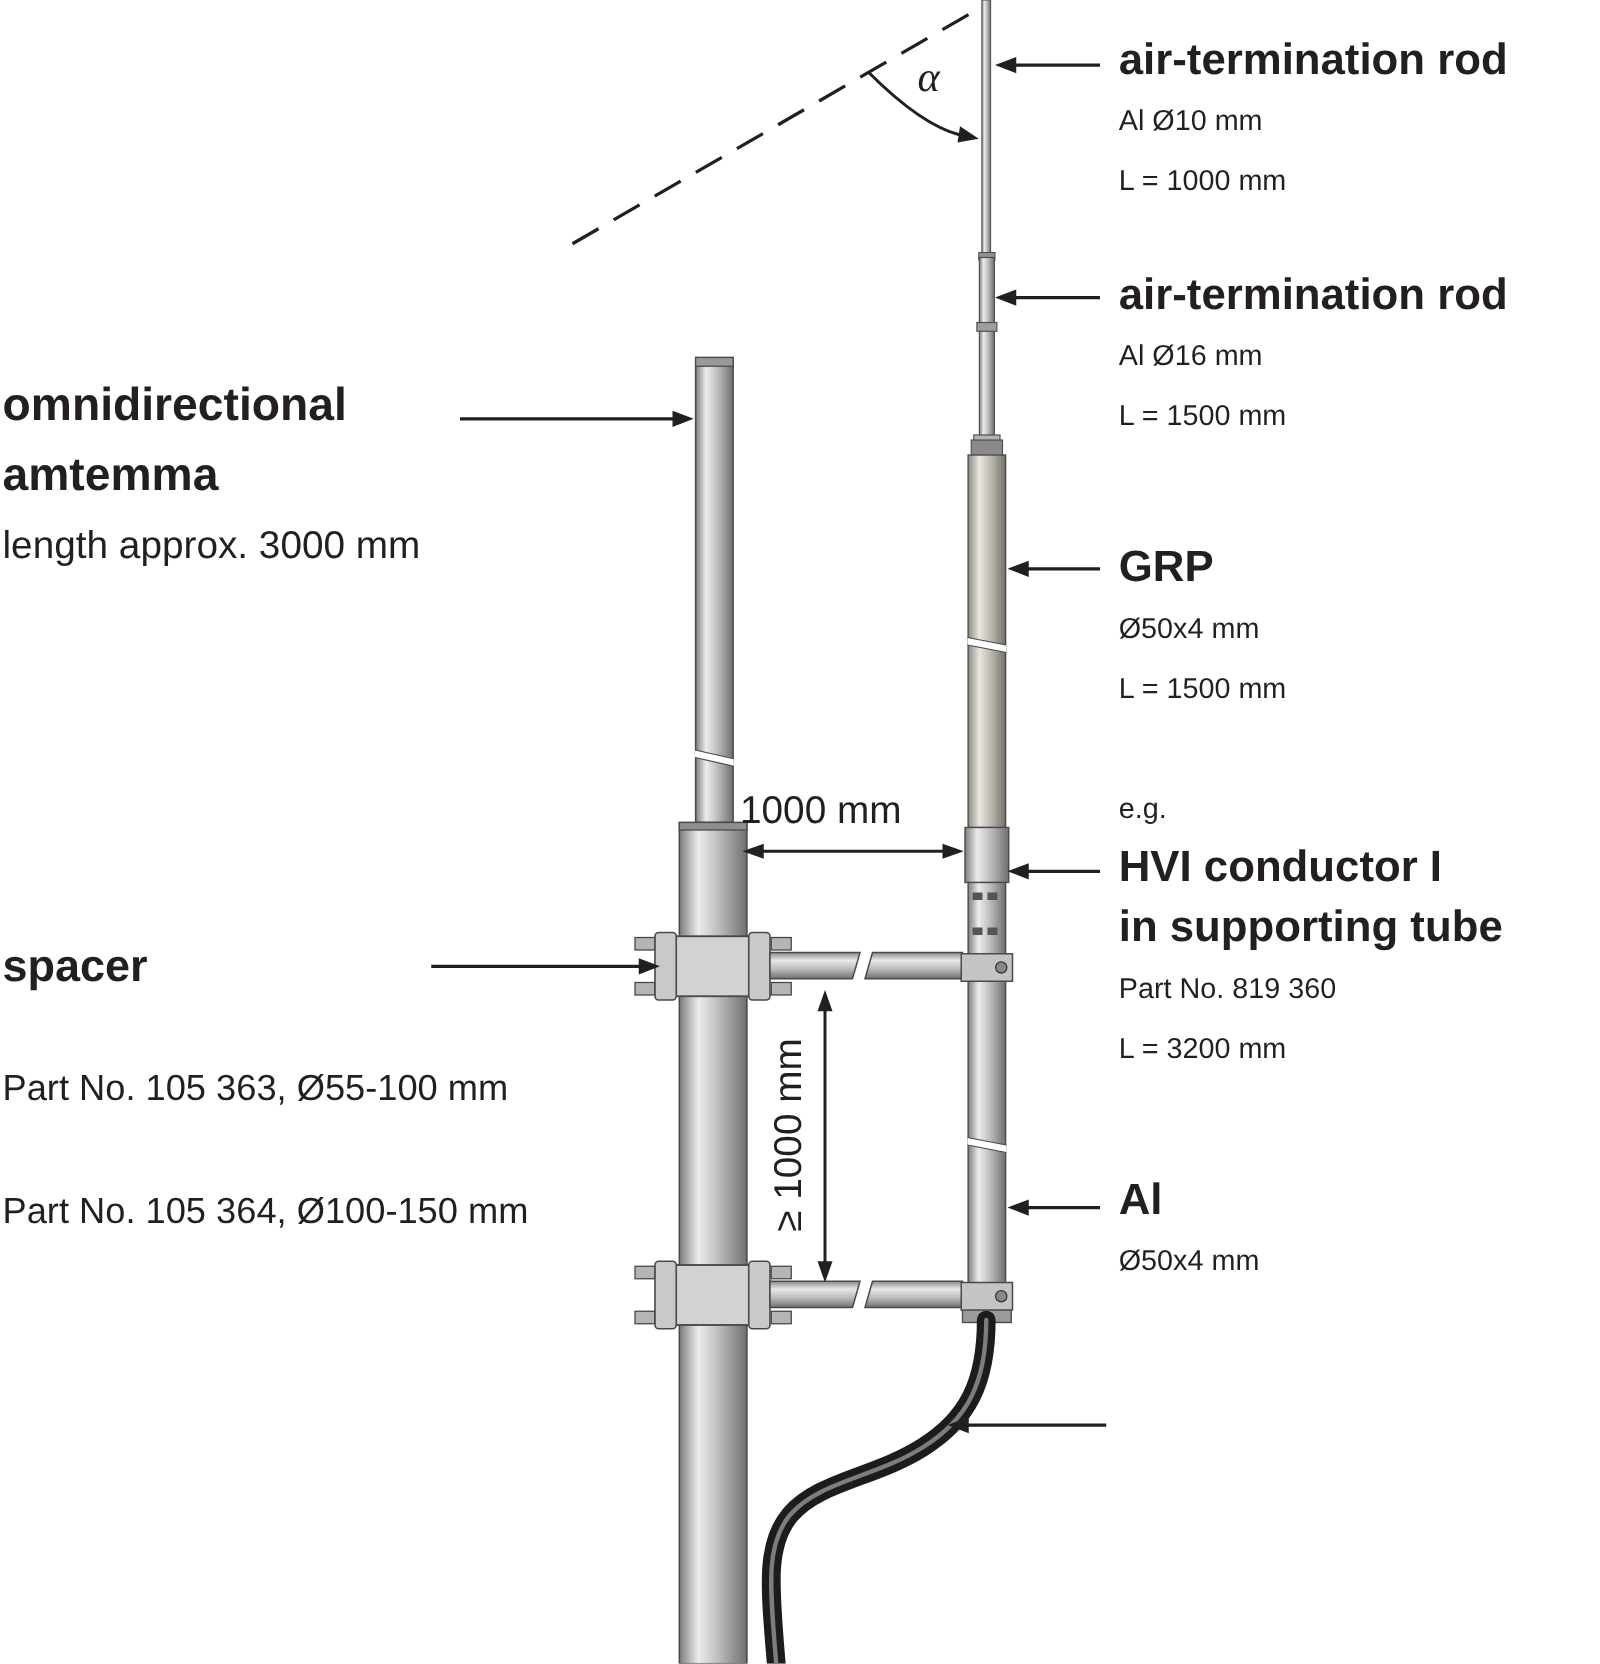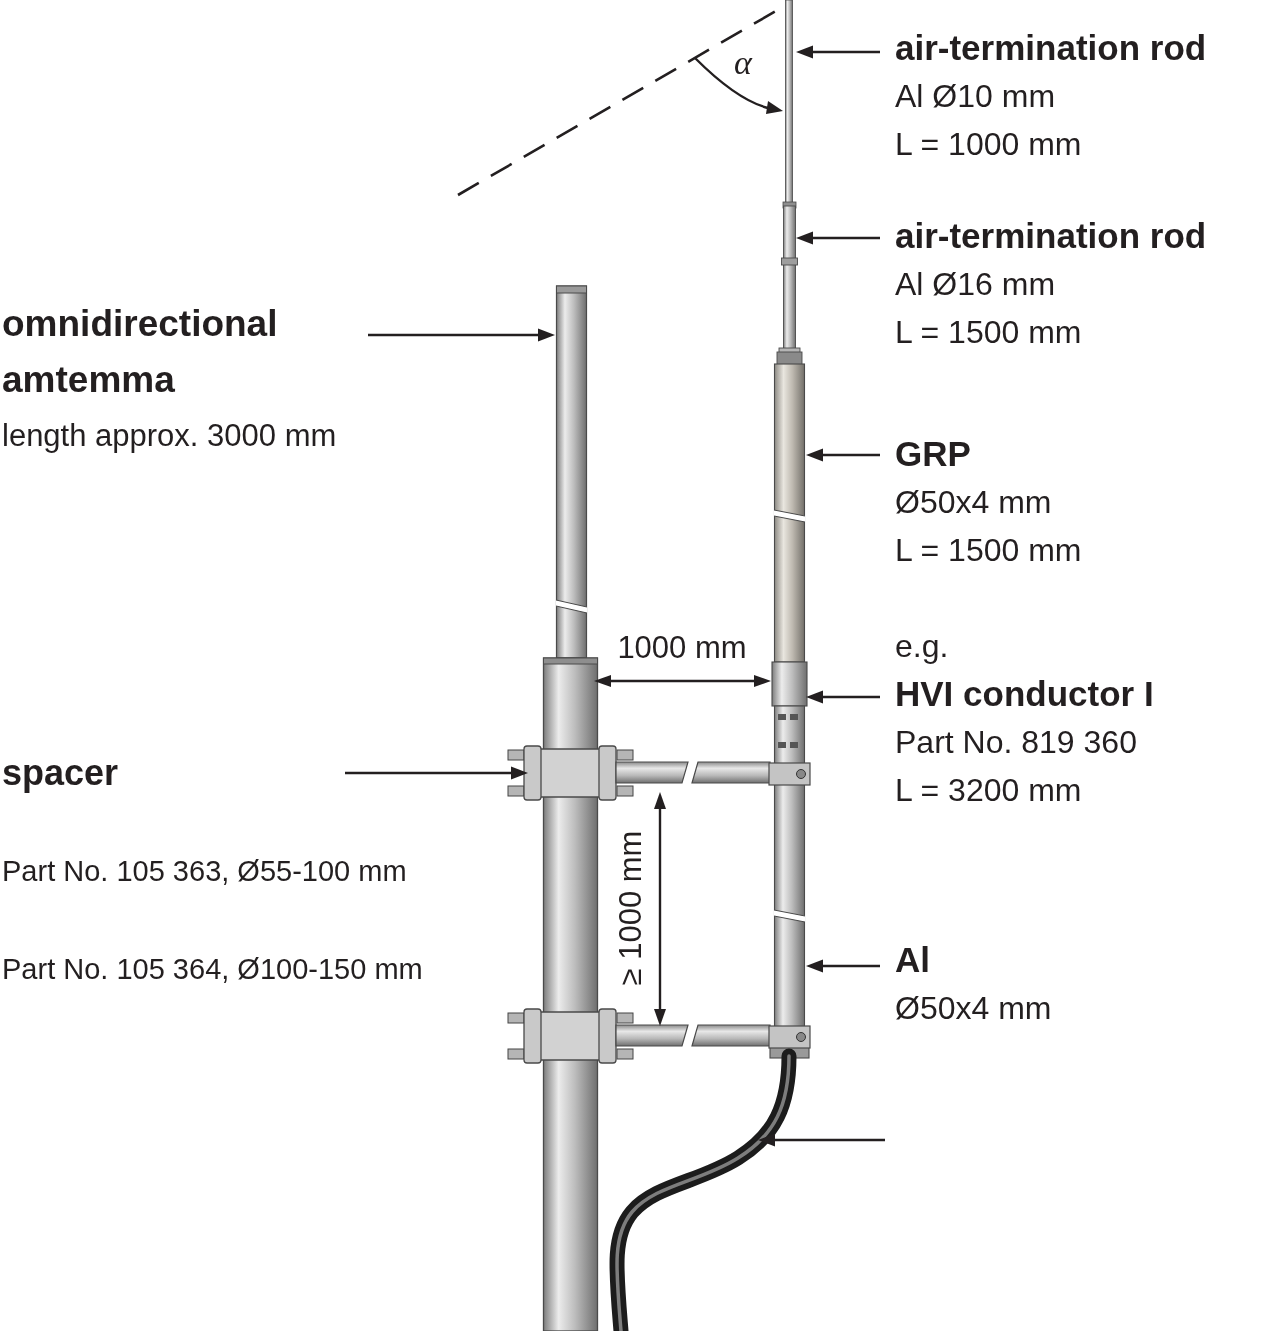--- a/index.html
+++ b/index.html
@@ -8,21 +8,21 @@
     width:1280px;height:1331px;
     background:#ffffff;
     font-family:"Liberation Sans",sans-serif;
     color:#231f20;
     overflow:hidden;
   }
   #diagram-svg{position:absolute;left:0;top:0;}
   .lbl{position:absolute;color:#231f20;}
   .rcol{line-height:48px;}
   .rcol .t{font-weight:bold;font-size:35px;}
-  .rcol .s{font-size:32px;}
+  .rcol .s{font-size:23px;}
   .lcol-ant{line-height:56px;}
   .lcol-ant .t{font-weight:bold;font-size:37px;}
   .lcol-ant .s{font-size:31px;text-align:right;}
   .lcol-sp{line-height:50px;}
   .lcol-sp .t{font-weight:bold;font-size:36px;}
   .lcol-sp .s{font-size:29px;margin-top:48px;}
   .dim{font-size:31px;}
   .alpha{font-size:34px;font-style:italic;font-family:"Liberation Serif",serif;}
 </style>
 </head>
@@ -206,20 +206,21 @@
 
 <div class="lbl rcol" style="left:895px;top:430px">
   <div class="t">GRP</div>
   <div class="s">Ø50x4 mm</div>
   <div class="s">L = 1500 mm</div>
 </div>
 
 <div class="lbl rcol" style="left:895px;top:622px">
   <div class="s">e.g.</div>
   <div class="t">HVI conductor I</div>
+  <div class="t">in supporting tube</div>
   <div class="s">Part No. 819 360</div>
   <div class="s">L = 3200 mm</div>
 </div>
 
 <div class="lbl rcol" style="left:895px;top:936px">
   <div class="t">Al</div>
   <div class="s">Ø50x4 mm</div>
 </div>
 
 
@@ -228,19 +229,19 @@
   <div class="t">amtemma</div>
   <div class="s">length approx. 3000 mm</div>
 </div>
 
 <div class="lbl lcol-sp" style="left:2px;top:748px">
   <div class="t">spacer</div>
   <div class="s">Part No. 105 363, Ø55-100 mm</div>
   <div class="s">Part No. 105 364, Ø100-150 mm</div>
 </div>
 
-<div class="lbl dim" style="left:592px;top:630px;width:180px;text-align:center">1000 mm</div>
+<div class="lbl dim" style="left:592px;top:630px;width:180px;">1000 mm</div>
 
 <div class="lbl dim" style="left:531px;top:890px;width:200px;text-align:center;transform:rotate(-90deg)">≥ 1000 mm</div>
 
 <div class="lbl alpha" style="left:734px;top:44px">α</div>
 
 </div>
 
 </body></html>

